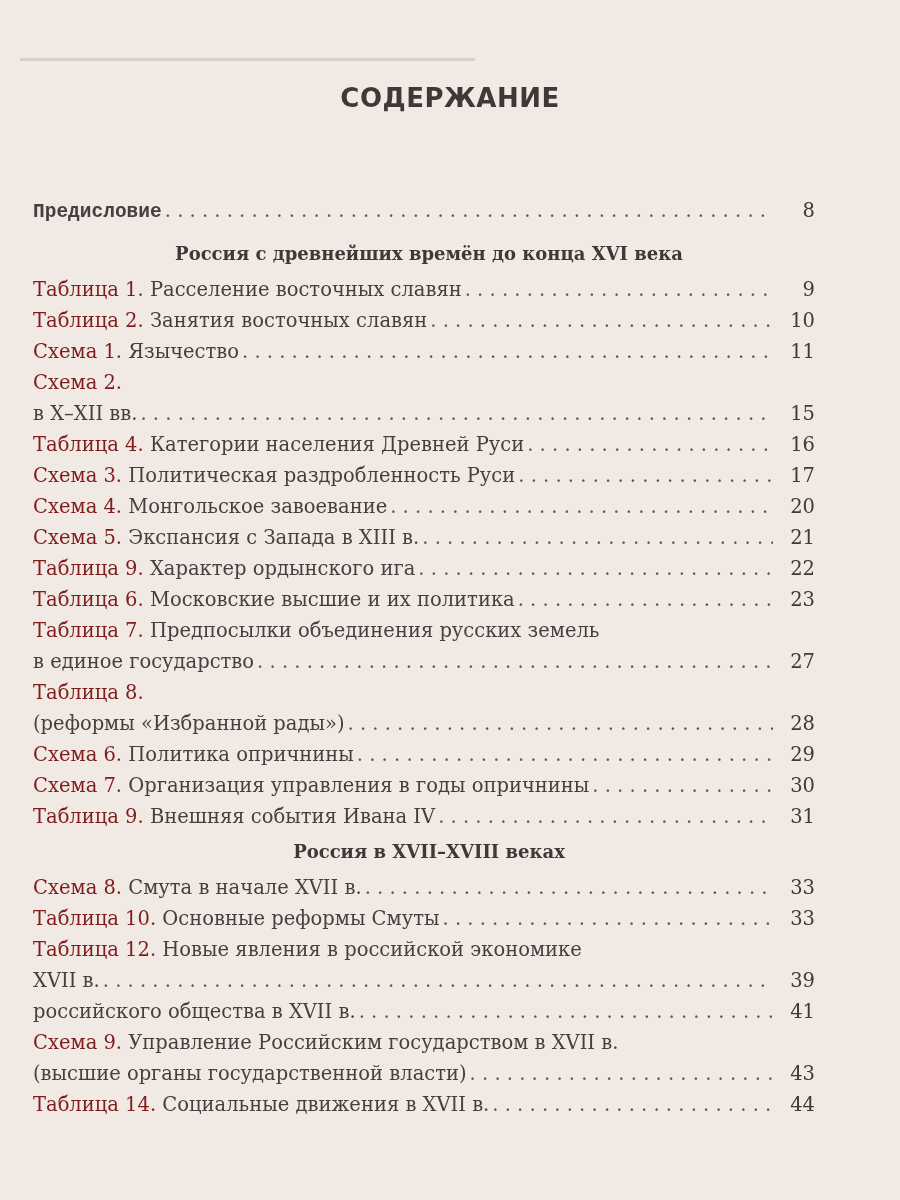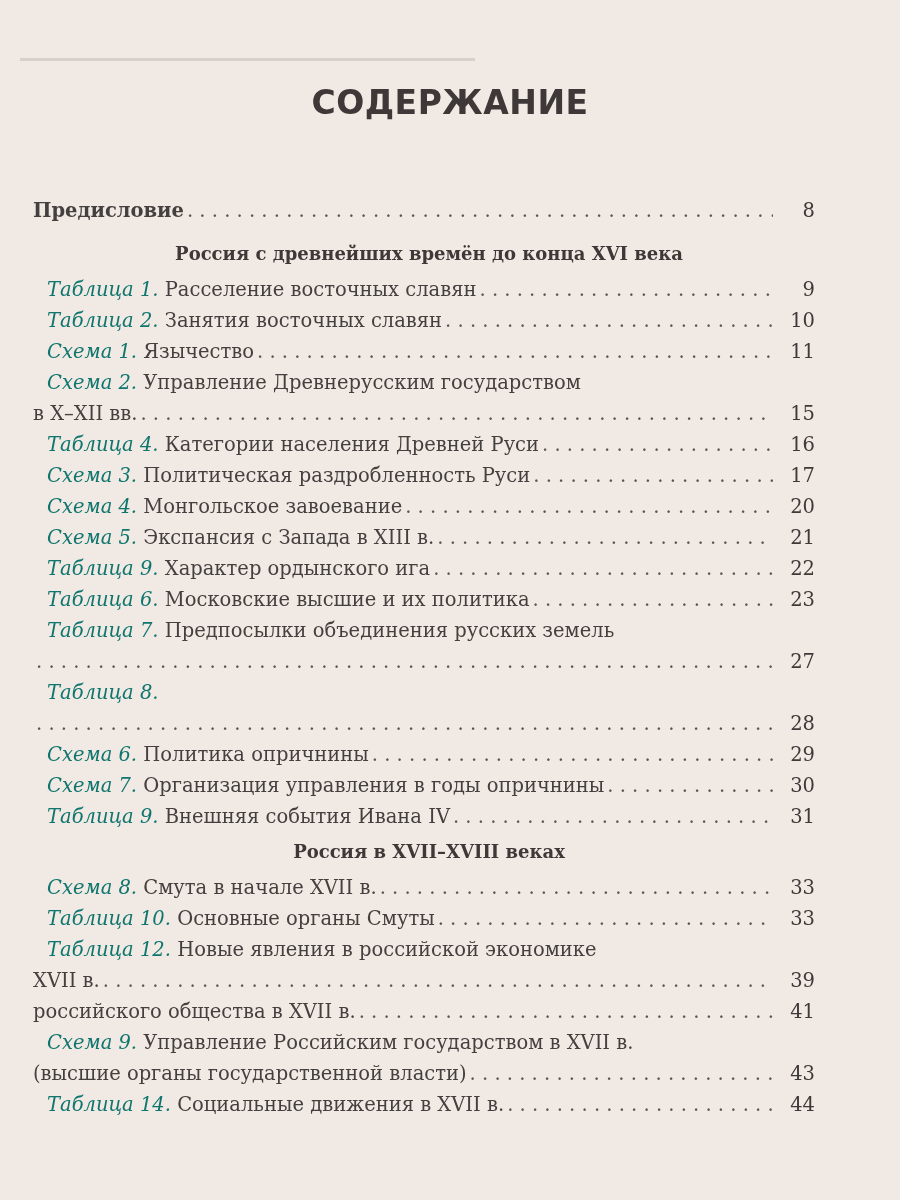--- a/index.html
+++ b/index.html
@@ -15,35 +15,35 @@
     pointer-events: none;
   }
   .ghost .hdr-line {
     position: absolute; left: 20px; right: 425px; top: 58px; height: 3px;
     background: #d8d0ca;
   }
   .title {
     position: absolute; top: 83px; left: 0; width: 900px;
     text-align: center;
     font-family: "DejaVu Sans", sans-serif;
-    font-weight: bold; font-size: 33px; letter-spacing: 0.5px;
+    font-weight: bold; font-size: 26px; letter-spacing: 0.5px;
     color: #3e3838;
   }
   .toc {
     position: absolute; top: 195px; left: 33px; width: 782px;
   }
   .row {
     display: flex; align-items: baseline;
     height: 31px; line-height: 31px;
     font-size: 19.5px;
     white-space: nowrap;
   }
-  .row .kind { font-style: italic; color: #0f766e; margin-left: 14px; }
+  .row .kind { color: #7f1d1d; }
   .row .text { color: #454040; }
-  .row.bold .text { font-weight: bold; }
+  .row.bold .text { font-weight: bold; font-family: Liberation Mono, monospace; }
   .row .dots {
     flex: 1; overflow: hidden; margin: 0 8px 0 3px;
     color: #5a5555; letter-spacing: 3.5px;
   }
   .row .dots::before {
     content: ". . . . . . . . . . . . . . . . . . . . . . . . . . . . . . . . . . . . . . . . . . . . . . . . . . . . . . . . . . . . . . . . . . . . . . . . . . . . . . . .";
     letter-spacing: 0;
   }
   .row .page { min-width: 34px; text-align: right; color: #3e3a3a; }
   .section {
@@ -67,48 +67,50 @@
     <span class="text">Предисловие</span>
     <span class="dots"></span>
     <span class="page">8</span>
   </div>
   <div class="spacer-8"></div>
   <div id="sections">
       <div class="section">Россия с древнейших времён до конца XVI века</div>
       <div class="row"><span class="kind">Таблица 1.</span>&nbsp;<span class="text">Расселение восточных славян</span><span class="dots"></span><span class="page">9</span></div>
       <div class="row"><span class="kind">Таблица 2.</span>&nbsp;<span class="text">Занятия восточных славян</span><span class="dots"></span><span class="page">10</span></div>
       <div class="row"><span class="kind">Схема 1.</span>&nbsp;<span class="text">Язычество</span><span class="dots"></span><span class="page">11</span></div>
-      <div class="row"><span class="kind">Схема 2.</span>&nbsp;<span class="text">Управление Древнерусским государством</span></div>
+      <div class="row"><span class="kind">Схема 2.</span>&nbsp;</div>
       <div class="row">
         <span class="text">в X–XII вв.</span>
         <span class="dots"></span>
         <span class="page">15</span>
       </div>
       <div class="row"><span class="kind">Таблица 4.</span>&nbsp;<span class="text">Категории населения Древней Руси</span><span class="dots"></span><span class="page">16</span></div>
       <div class="row"><span class="kind">Схема 3.</span>&nbsp;<span class="text">Политическая раздробленность Руси</span><span class="dots"></span><span class="page">17</span></div>
       <div class="row"><span class="kind">Схема 4.</span>&nbsp;<span class="text">Монгольское завоевание</span><span class="dots"></span><span class="page">20</span></div>
       <div class="row"><span class="kind">Схема 5.</span>&nbsp;<span class="text">Экспансия с Запада в XIII в.</span><span class="dots"></span><span class="page">21</span></div>
       <div class="row"><span class="kind">Таблица 9.</span>&nbsp;<span class="text">Характер ордынского ига</span><span class="dots"></span><span class="page">22</span></div>
       <div class="row"><span class="kind">Таблица 6.</span>&nbsp;<span class="text">Московские высшие и их политика</span><span class="dots"></span><span class="page">23</span></div>
       <div class="row"><span class="kind">Таблица 7.</span>&nbsp;<span class="text">Предпосылки объединения русских земель</span></div>
       <div class="row">
+        <span class="text">в единое государство</span>
         <span class="dots"></span>
         <span class="page">27</span>
       </div>
       <div class="row"><span class="kind">Таблица 8.</span>&nbsp;</div>
       <div class="row">
+        <span class="text">(реформы «Избранной рады»)</span>
         <span class="dots"></span>
         <span class="page">28</span>
       </div>
       <div class="row"><span class="kind">Схема 6.</span>&nbsp;<span class="text">Политика опричнины</span><span class="dots"></span><span class="page">29</span></div>
       <div class="row"><span class="kind">Схема 7.</span>&nbsp;<span class="text">Организация управления в годы опричнины</span><span class="dots"></span><span class="page">30</span></div>
       <div class="row"><span class="kind">Таблица 9.</span>&nbsp;<span class="text">Внешняя события Ивана IV</span><span class="dots"></span><span class="page">31</span></div>
       <div class="section">Россия в XVII–XVIII веках</div>
       <div class="row"><span class="kind">Схема 8.</span>&nbsp;<span class="text">Смута в начале XVII в.</span><span class="dots"></span><span class="page">33</span></div>
-      <div class="row"><span class="kind">Таблица 10.</span>&nbsp;<span class="text">Основные органы Смуты</span><span class="dots"></span><span class="page">33</span></div>
+      <div class="row"><span class="kind">Таблица 10.</span>&nbsp;<span class="text">Основные реформы Смуты</span><span class="dots"></span><span class="page">33</span></div>
       <div class="row"><span class="kind">Таблица 12.</span>&nbsp;<span class="text">Новые явления в российской экономике</span></div>
       <div class="row">
         <span class="text">XVII в.</span>
         <span class="dots"></span>
         <span class="page">39</span>
       </div>
       <div class="row">
         <span class="text">российского общества в XVII в.</span>
         <span class="dots"></span>
         <span class="page">41</span>

